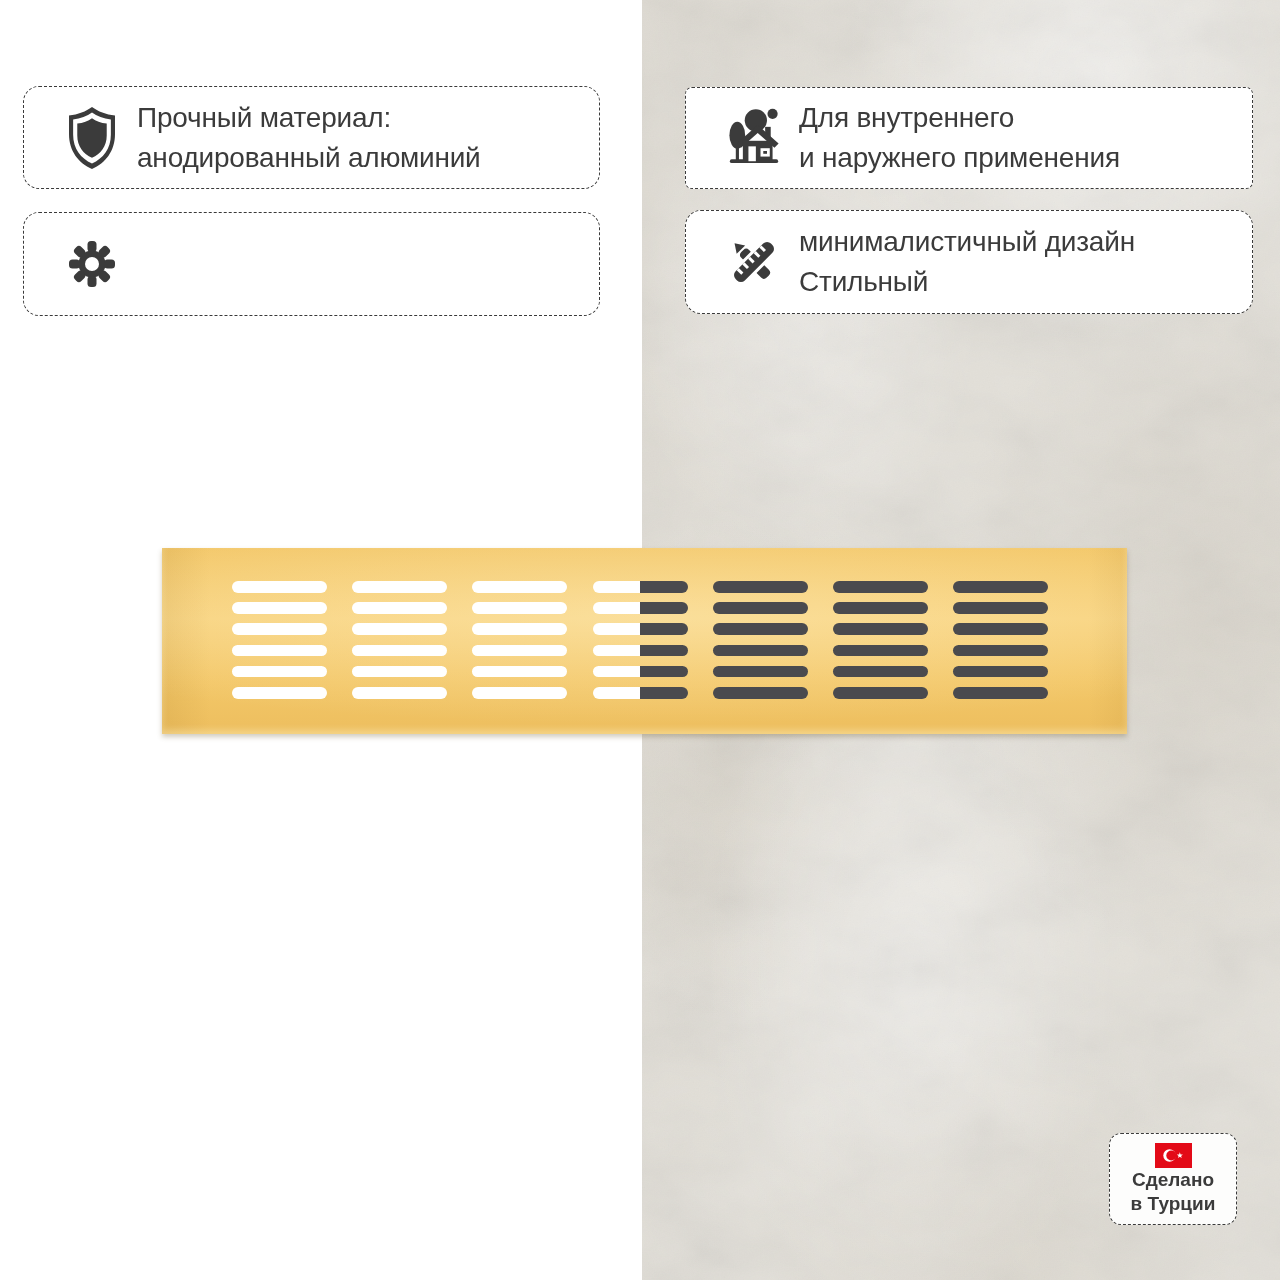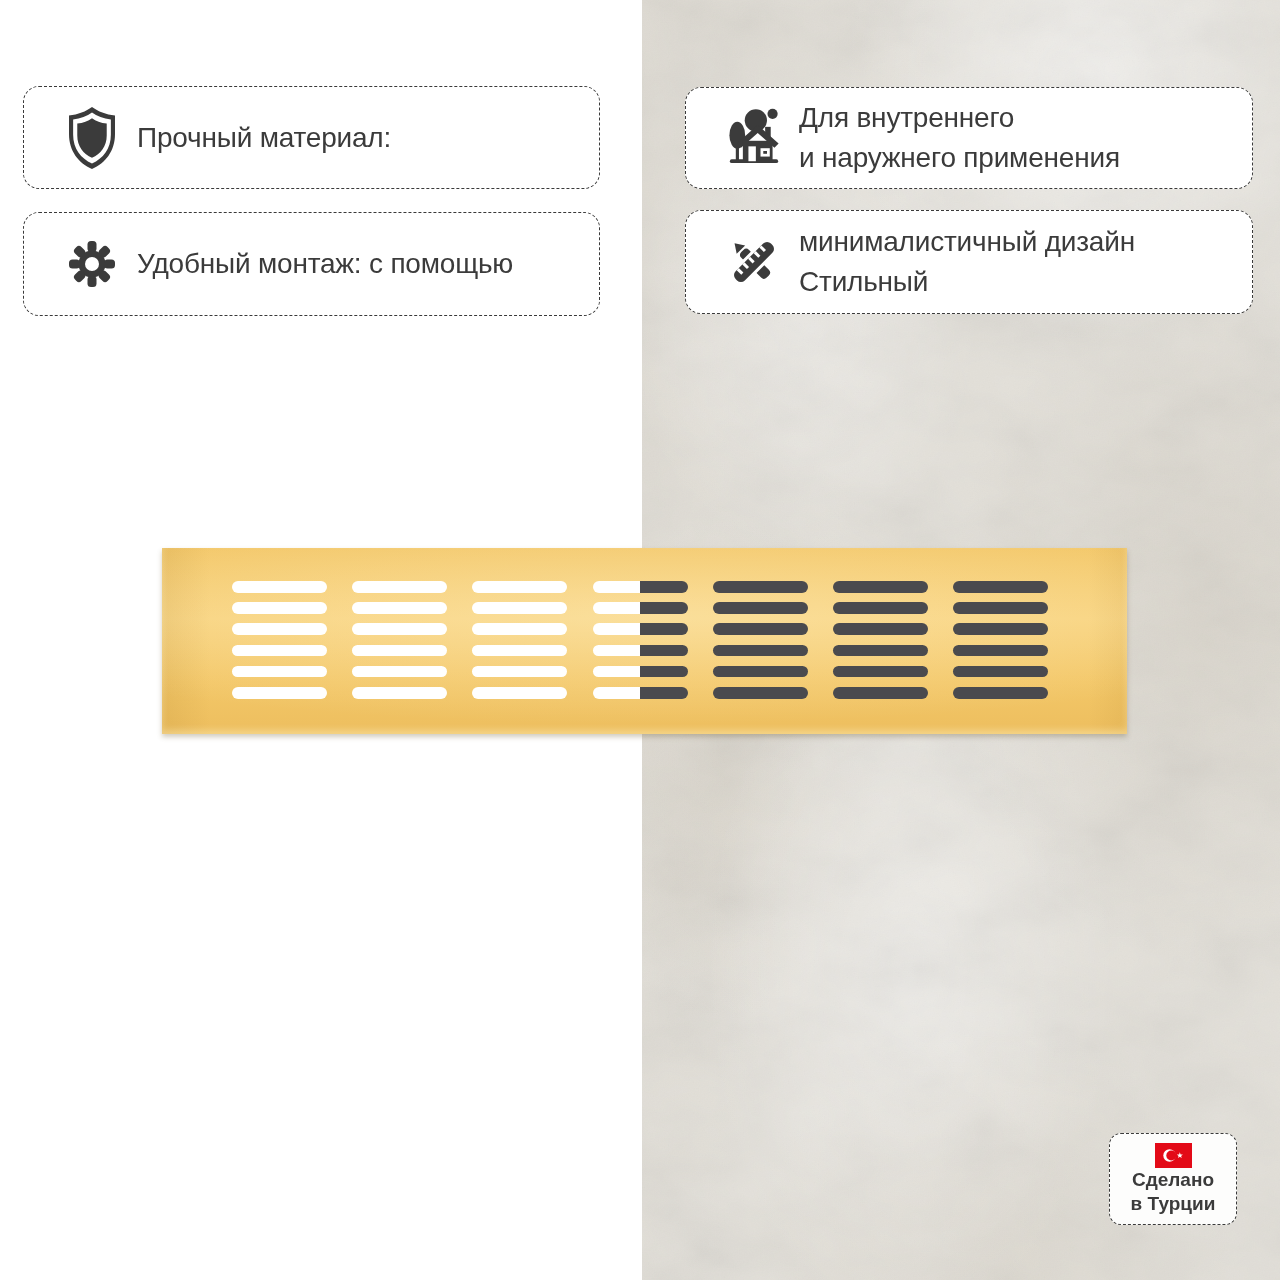--- a/index.html
+++ b/index.html
@@ -28,21 +28,21 @@
   .feature-box{
     position:absolute;box-sizing:border-box;
     background:var(--box_bg,#fff);
     border:1.6px dashed var(--box_border,#3a3a3a);
     border-radius:16px;
     display:flex;align-items:center;
     padding:0 10px 0 42px;gap:19px;
   }
   .fb1{left:23px;top:86px;width:577px;height:103px;}
   .fb2{left:23px;top:212px;width:577px;height:104px;}
-  .fb3{left:685px;top:87px;width:568px;height:102px;}
+  .fb3{left:685px;top:87px;width:568px;height:102px;border-radius:7px;}
   .fb4{left:685px;top:210px;width:568px;height:104px;}
   .feature-icon{flex:0 0 52px;width:52px;display:flex;align-items:center;justify-content:center;}
   .feature-icon svg{display:block;}
   .feature-text{display:flex;flex-direction:column;justify-content:center;
     font-size:28px;line-height:40px;letter-spacing:-0.2px;color:var(--text,#3b3b3b);}
   .ic{fill:var(--icon,#3b3b3b);}
 
   
   .grille{
     position:absolute;left:162px;top:548px;width:965px;height:186px;
@@ -92,20 +92,21 @@
 <div class="feature-box fb1">
   <span class="feature-icon">
     <svg width="50" height="64" viewBox="0 0 50 64">
       <path class="ic" d="M25 1 C31 5.5 39 8.5 48 9.5 V28 C48 45 38.5 57 25 63 C11.5 57 2 45 2 28 V9.5 C11 8.5 19 5.5 25 1 Z"></path>
       <path fill="#ffffff" transform="translate(25 32) scale(0.82) translate(-25 -32)" d="M25 1 C31 5.5 39 8.5 48 9.5 V28 C48 45 38.5 57 25 63 C11.5 57 2 45 2 28 V9.5 C11 8.5 19 5.5 25 1 Z"></path>
       <path class="ic" transform="translate(25 32) scale(0.64) translate(-25 -32)" d="M25 1 C31 5.5 39 8.5 48 9.5 V28 C48 45 38.5 57 25 63 C11.5 57 2 45 2 28 V9.5 C11 8.5 19 5.5 25 1 Z"></path>
     </svg>
   </span>
   <div class="feature-text">
     <span>Прочный материал:</span>
+    <span>анодированный алюминий</span>
   </div>
 </div>
 
 <div class="feature-box fb2">
   <span class="feature-icon">
     <svg width="48" height="52" viewBox="0 0 48 52">
       <g class="ic">
         <circle cx="24" cy="26" r="13.5"></circle>
         <g>
           <rect x="19.5" y="3" width="9" height="11" rx="3.5"></rect>
@@ -115,21 +116,20 @@
           <rect x="19.5" y="3" width="9" height="11" rx="3.5" transform="rotate(180 24 26)"></rect>
           <rect x="19.5" y="3" width="9" height="11" rx="3.5" transform="rotate(225 24 26)"></rect>
           <rect x="19.5" y="3" width="9" height="11" rx="3.5" transform="rotate(270 24 26)"></rect>
           <rect x="19.5" y="3" width="9" height="11" rx="3.5" transform="rotate(315 24 26)"></rect>
         </g>
       </g>
       <circle cx="24" cy="26" r="7" fill="#ffffff"></circle>
     </svg>
   </span>
   <div class="feature-text">
-    <span>Удобный монтаж: с помощью</span>
   </div>
 </div>
 
 <div class="feature-box fb3">
   <span class="feature-icon">
     <svg width="56" height="70" viewBox="0 0 56 70">
       <g class="ic">
         <circle cx="30" cy="16" r="12"></circle>
         <circle cx="48" cy="9" r="5.5"></circle>
         <ellipse cx="10" cy="32" rx="8.5" ry="14.5"></ellipse>

